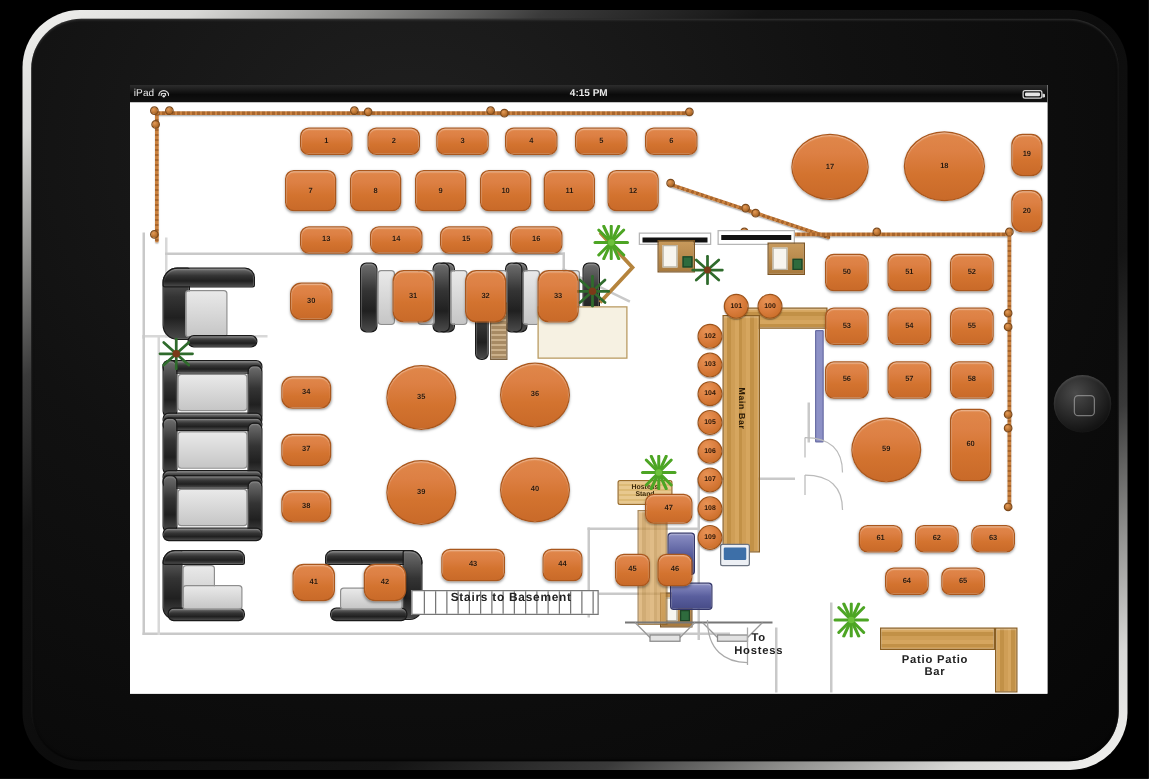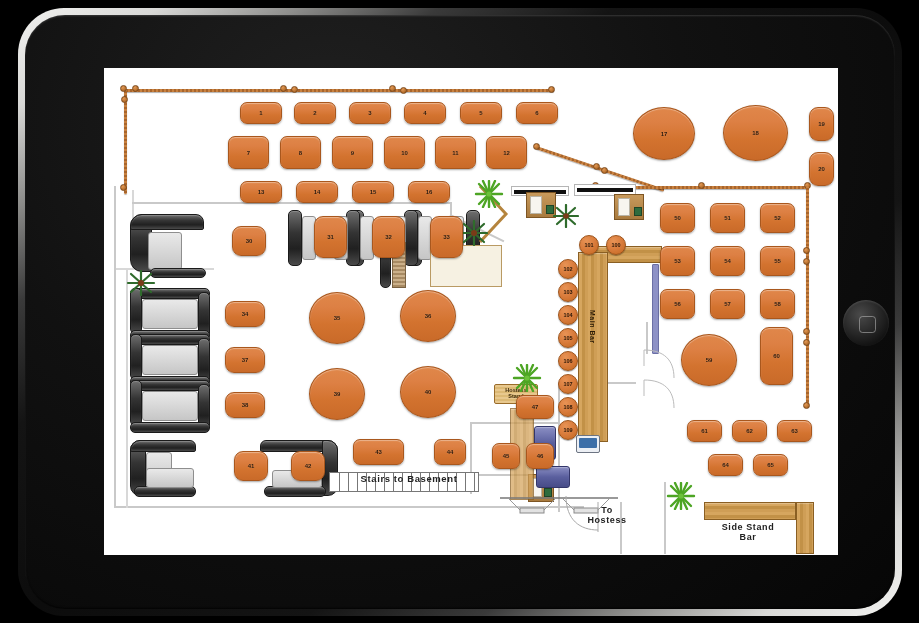--- a/index.html
+++ b/index.html
@@ -196,20 +196,34 @@
 </style>
 </head>
 <body>
 
 <div id="device">
   <div id="device-face"></div>
   <div id="home-button"></div>
 
   <div id="screen">
 
+    <div id="statusbar">
+      <div id="sb-left">
+        <span id="sb-carrier">iPad</span>
+        <span class="wifi">
+            <i></i>
+            <i></i>
+            <i></i>
+          </span>
+      </div>
+      <div id="sb-time">4:15 PM</div>
+      <div id="sb-battery">
+          <i></i>
+        </div>
+    </div>
 
     <div id="plan">
 
       <div class="wallline" style="left:10px;top:104px;width:2px;height:85px;"></div>
       <div class="wallline thin" style="left:10px;top:186px;width:100px;height:2px;"></div>
       <div class="wallline" style="left:10px;top:186px;width:2px;height:240px;"></div>
       <div class="wallline" style="left:10px;top:424px;width:470px;height:2px;"></div>
       <div class="wallline thin" style="left:28px;top:108px;width:2px;height:80px;"></div>
 
       <div class="wallline" style="left:28px;top:120px;width:320px;height:2px;"></div>
@@ -389,21 +403,21 @@
         <i style="left:117px"></i>
           <i style="left:126px"></i>
           <i style="left:135px"></i>
           <i style="left:144px"></i>
       </div>
       <div class="maplabel" style="left:215px;top:392px;width:180px;font-size:9.5px;">Stairs to Basement</div>
 
       <div class="wood" style="left:600px;top:420px;width:92px;height:18px;"></div>
       <div class="wood vert" style="left:692px;top:420px;width:18px;height:52px;"></div>
       <div class="maplabel" style="left:596px;top:441px;width:96px;font-size:9px;">
-        <div>Side Stand</div>
+        <div>Patio Patio</div>
         <div>Bar</div>
       </div>
 
       <svg class="plant green" style="left:370px;top:98px;" width="30" height="28">
         <g stroke="#4da524" stroke-width="2.4" fill="none" stroke-linecap="round">
           <line x1="15" y1="14" x2="15" y2="1"></line>
             <line x1="15" y1="14" x2="15" y2="27"></line>
           <line x1="15" y1="14" x2="2" y2="14"></line>
             <line x1="15" y1="14" x2="28" y2="14"></line>
           <line x1="15" y1="14" x2="5" y2="4"></line>

